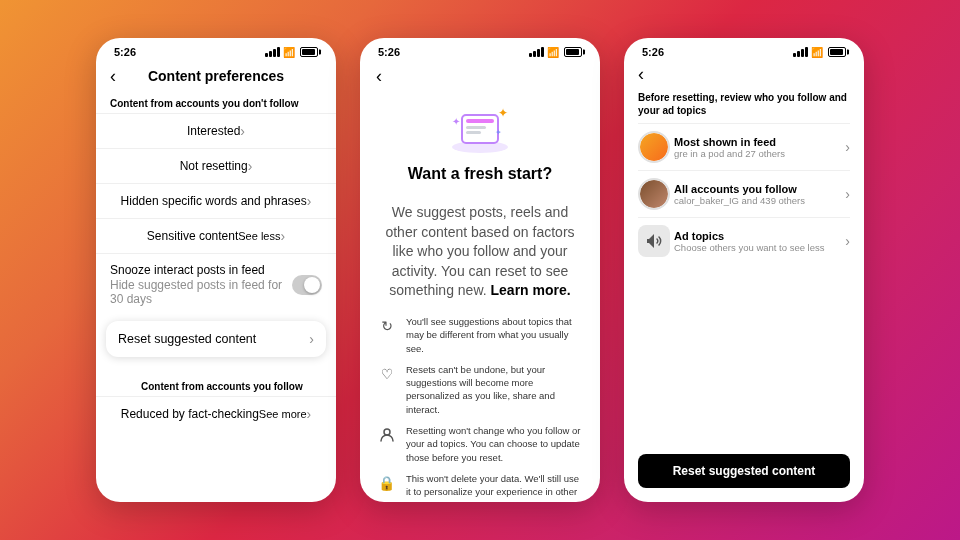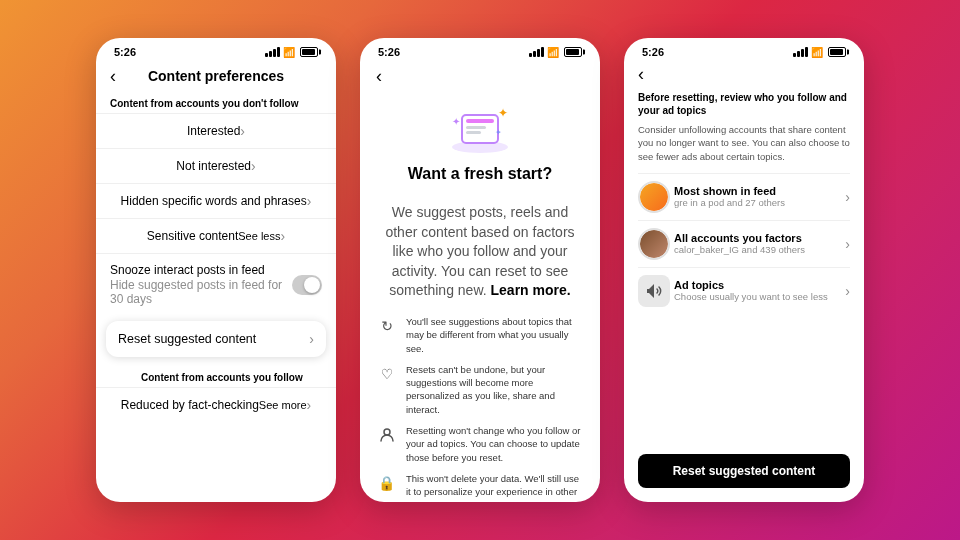--- a/index.html
+++ b/index.html
@@ -357,21 +357,21 @@
     <div class="p1-header">
       <span class="p1-back">‹</span>
       <span class="p1-title">Content preferences</span>
     </div>
     <div class="p1-section-title">Content from accounts you don't follow</div>
     <div class="p1-row">
       <span class="p1-row-text">Interested</span>
       <span class="p1-chevron">›</span>
     </div>
     <div class="p1-row">
-      <span class="p1-row-text">Not interested</span>
+      <span class="p1-row-text">Not resetting</span>
       <span class="p1-chevron">›</span>
     </div>
     <div class="p1-row">
       <span class="p1-row-text">Hidden specific words and phrases</span>
       <span class="p1-chevron">›</span>
     </div>
     <div class="p1-row">
       <span class="p1-row-text">Sensitive content</span>
       <span class="p1-see-link">See less</span>
       <span class="p1-chevron">›</span>
@@ -382,21 +382,21 @@
         <div class="p1-row-subtext">Hide suggested posts in feed for 30 days</div>
       </div>
       <div class="p1-toggle">
         <div class="p1-toggle-thumb"></div>
       </div>
     </div>
     <div class="p1-highlight-row">
       <span class="p1-highlight-text">Reset suggested content</span>
       <span class="p1-chevron">›</span>
     </div>
-    <div class="p1-section-title" style="margin-top:3px;padding-left:45px;">Content from accounts you follow</div>
+    <div class="p1-section-title" style="margin-top:12px;padding-left:45px;">Content from accounts you follow</div>
     <div class="p1-row">
       <span class="p1-row-text">Reduced by fact-checking</span>
       <span class="p1-see-link">See more</span>
       <span class="p1-chevron">›</span>
     </div>
   </div>
 </div>
 
 <div class="phone">
   <div class="phone-status-bar">
@@ -470,54 +470,53 @@
       </div>
       <span class="wifi-icon">📶</span>
       <div class="battery-icon">
         <div class="battery-fill"></div>
       </div>
     </div>
   </div>
   <div class="p3-body">
     <span class="p3-back">‹</span>
     <div class="p3-main-title">Before resetting, review who you follow and your ad topics</div>
-    <div class="p3-description">Consider unfollowing accounts that share content you no longer want to see. You can also choose to see fewer ads about certain topics.</div>
 
     <div class="p3-row">
       <div class="p3-avatar">
         <div class="avatar-placeholder"></div>
       </div>
       <div class="p3-row-info">
         <div class="p3-row-title">Most shown in feed</div>
         <div class="p3-row-sub">gre in a pod and 27 others</div>
       </div>
       <span class="p3-chevron">›</span>
     </div>
 
     <div class="p3-row">
       <div class="p3-avatar">
         <div class="avatar-placeholder-2"></div>
       </div>
       <div class="p3-row-info">
-        <div class="p3-row-title">All accounts you factors</div>
+        <div class="p3-row-title">All accounts you follow</div>
         <div class="p3-row-sub">calor_baker_IG and 439 others</div>
       </div>
       <span class="p3-chevron">›</span>
     </div>
 
     <div class="p3-row">
       <div class="p3-icon-square">
         <svg width="16" height="16" viewBox="0 0 16 16" fill="none">
           <path d="M8 1L3 6H1v4h2l5 5V1z" fill="#555"></path>
           <path d="M11 6c1.1 1.1 1.1 2.9 0 4" stroke="#555" stroke-width="1.5" stroke-linecap="round"></path>
           <path d="M13 4c2.2 2.2 2.2 5.8 0 8" stroke="#555" stroke-width="1.5" stroke-linecap="round"></path>
         </svg>
       </div>
       <div class="p3-row-info">
         <div class="p3-row-title">Ad topics</div>
-        <div class="p3-row-sub">Choose usually you want to see less</div>
+        <div class="p3-row-sub">Choose others you want to see less</div>
       </div>
       <span class="p3-chevron">›</span>
     </div>
 
     <button class="p3-reset-btn">Reset suggested content</button>
   </div>
 </div>
 
 </body></html>

